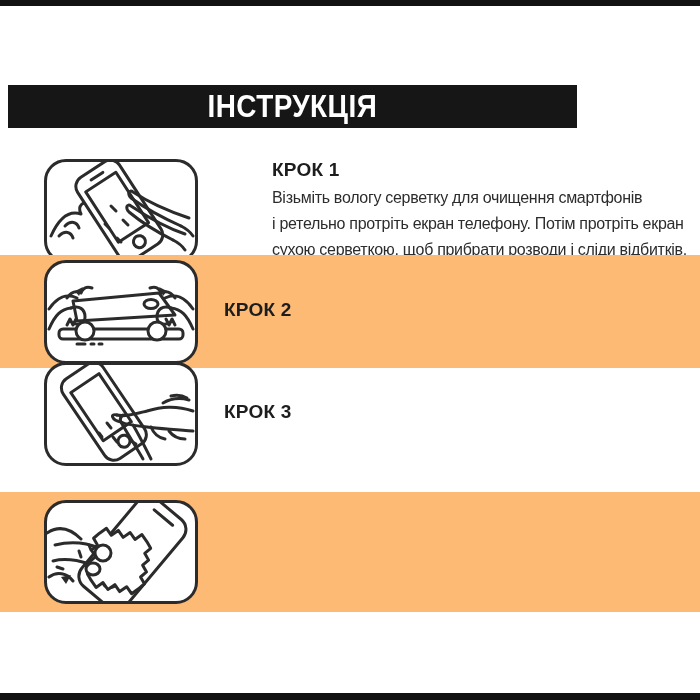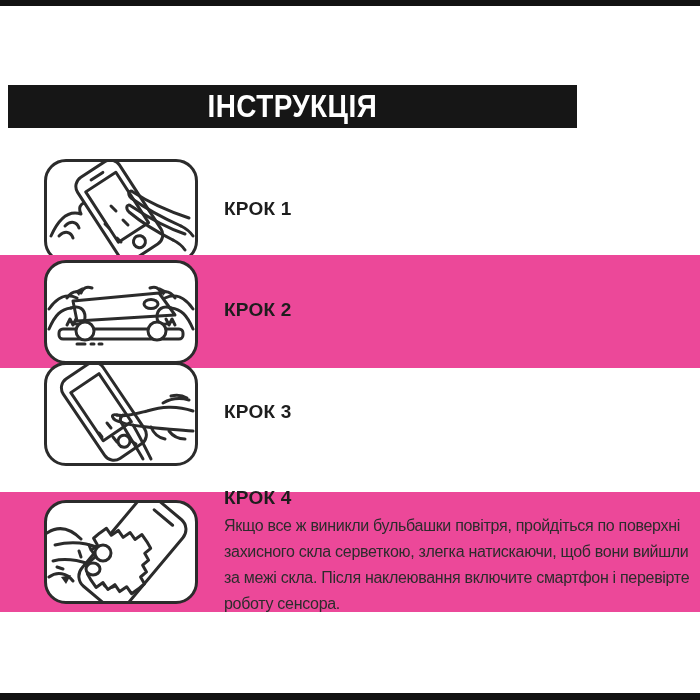--- a/index.html
+++ b/index.html
@@ -14,22 +14,22 @@
     position:absolute;left:8px;top:85px;width:569px;height:43px;background:#161616;
     display:flex;align-items:center;justify-content:center;
   }
   .header-title{
     color:#ffffff;font-weight:bold;font-size:31px;letter-spacing:.5px;
     transform:scaleX(.9);white-space:nowrap;
   }
   .step-row{
     position:absolute;left:0;width:700px;display:flex;align-items:center;
   }
-  .step-row.alt{background:#ec4899;}
-  #step1{top:128px;height:165px;}
+  .step-row.alt{background:#fdba74;}
+  #step1{top:128px;height:165px;gap:48px;}
   #step2{top:255px;height:113px;}
   #step3{top:368px;height:92px;}
   #step4{top:492px;height:120px;}
   .icon-box{
     margin-left:44px;flex:none;width:148px;height:98px;background:#ffffff;
     border:3px solid #2b2b2b;border-radius:22px;overflow:hidden;
     display:flex;align-items:center;justify-content:center;
   }
   .icon-box svg{display:block;}
   .icon-box svg *{stroke:#2b2b2b;stroke-width:3;fill:none;stroke-linecap:round;stroke-linejoin:round;}
@@ -66,20 +66,23 @@
         <line x1="66" y1="8" x2="80" y2="8"></line>
       </g>
       <path d="M142,56 C124,50 104,42 86,30 C82,27 80,32 84,36 C98,46 116,56 134,64"></path>
       <path d="M138,72 C120,66 102,56 84,44 C80,41 78,46 82,50 C94,60 110,70 126,78"></path>
       <path d="M134,64 q8,4 12,10 M126,78 q8,4 12,10"></path>
       <path d="M64,44 l5,5 M76,58 l5,5 M58,62 l4,4 M70,76 l4,4"></path>
     </svg>
   </div>
   <div class="step-text">
     <div class="step-label">КРОК 1</div>
+    <div class="step-body">Візьміть вологу серветку для очищення смартфонів
+і ретельно протріть екран телефону. Потім протріть екран
+сухою серветкою, щоб прибрати розводи і сліди відбитків.</div>
   </div>
 </div>
 
 <div class="step-row alt" id="step2">
   <div class="icon-box">
     <svg width="148" height="98" viewBox="0 0 148 98">
       <path class="fill-white" d="M16,66 h116 a4,4 0 0 1 4,4 v2 a4,4 0 0 1 -4,4 h-116 a4,4 0 0 1 -4,-4 v-2 a4,4 0 0 1 4,-4 z"></path>
       <path d="M30,81 h8 M44,81 h3 M52,81 h3"></path>
       <polygon class="fill-white" points="26,38 112,30 128,52 30,58"></polygon>
       <ellipse cx="104" cy="41" rx="7" ry="4.5"></ellipse>
@@ -148,22 +151,15 @@
         <path d="M8,42 C24,38 40,40 52,45"></path>
         <path d="M6,58 C18,55 30,57 42,61"></path>
         <circle class="fill-white" cx="56" cy="50" r="8"></circle>
         <ellipse class="fill-white" cx="46" cy="66" rx="7" ry="6"></ellipse>
         <path d="M2,74 C10,68 20,70 26,78"></path>
         <polygon class="fill-dark" points="14,74 24,72 19,81"></polygon>
         <path d="M32,48 l2,6 M42,42 l2,5 M10,64 l6,2"></path>
       </g>
     </svg>
   </div>
-  <div class="step-text">
-    <div class="step-label">КРОК 4</div>
-    <div class="step-body">Якщо все ж виникли бульбашки повітря, пройдіться по поверхні
-захисного скла серветкою, злегка натискаючи, щоб вони вийшли
-за межі скла. Після наклеювання включите смартфон і перевірте
-роботу сенсора.</div>
-  </div>
 </div>
 
 <div class="edge-bar bottom"></div>
 
 </body></html>

